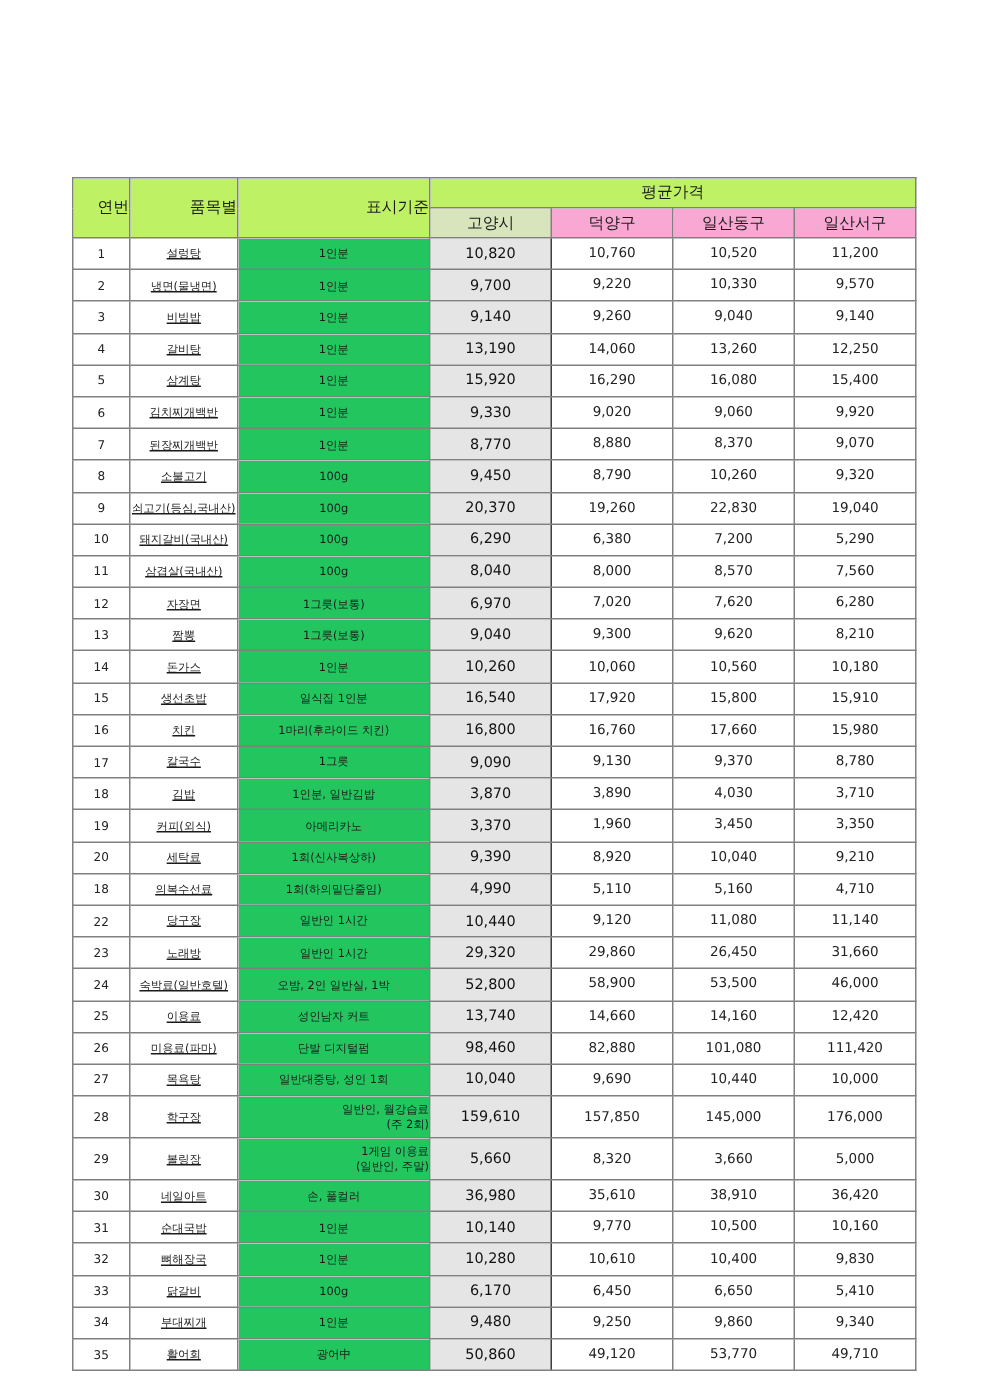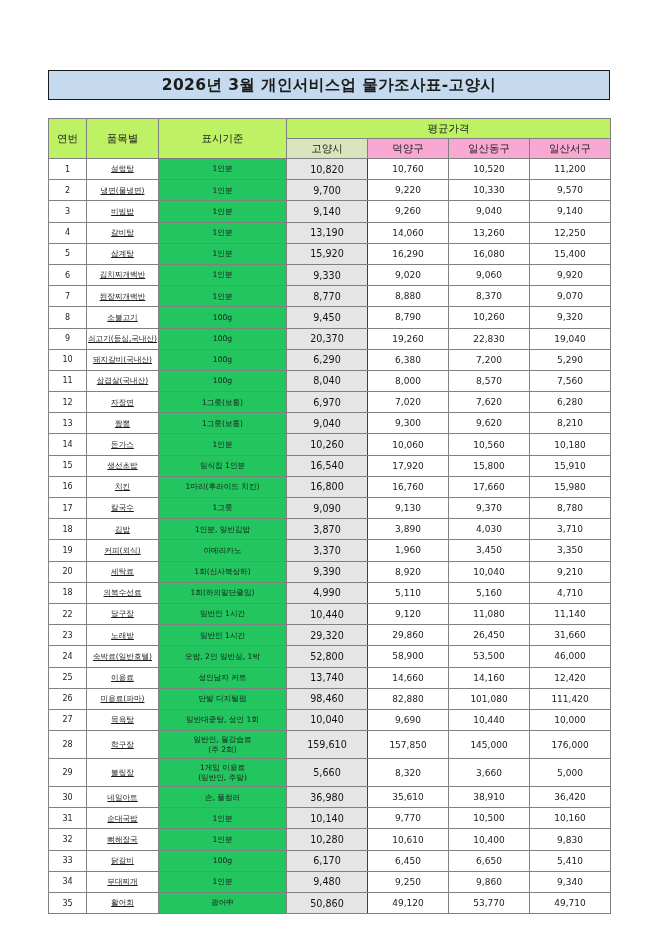--- a/index.html
+++ b/index.html
@@ -83,21 +83,21 @@
   
   .hdr {
     background: #bef264;
     text-align: center;
     font-size: 10.5px;
     font-weight: bold;
     color: #1b1b1b;
     height: 19px;
     line-height: 1.15;
   }
-  .hdr-tall { height: 38px; }
+  .hdr-tall { height: 38px; text-align: right; }
   .hdr-group { font-size: 10.5px; }
 
   .hdr-goyang {
     background: #d8e4bc;
     text-align: center;
     font-size: 10.5px;
     font-weight: bold;
     color: #1b1b1b;
     height: 19px;
   }
@@ -148,30 +148,27 @@
     border-left: 1.5px solid #3f3f3f !important;
     border-right: 1.5px solid #3f3f3f !important;
   }
   .cell-price {
     text-align: center;
     font-size: 9px;
     color: #222222;
     background: #ffffff;
   }
 
-  .subline { display: block; }
+  .subline { display: block; text-align: right; }
 </style>
 </head>
 <body>
 
 <div class="page">
 
-  <div class="title-wrap">
-    <span class="title-text">2026년 3월 개인서비스업 물가조사표-고양시</span>
-  </div>
 
   <div class="table-wrap">
     <table class="price-table">
       <colgroup>
         <col class="c-no">
           <col class="c-item">
           <col class="c-std">
         <col class="c-goyang">
           <col class="c-deok">
           <col class="c-ilsand">

